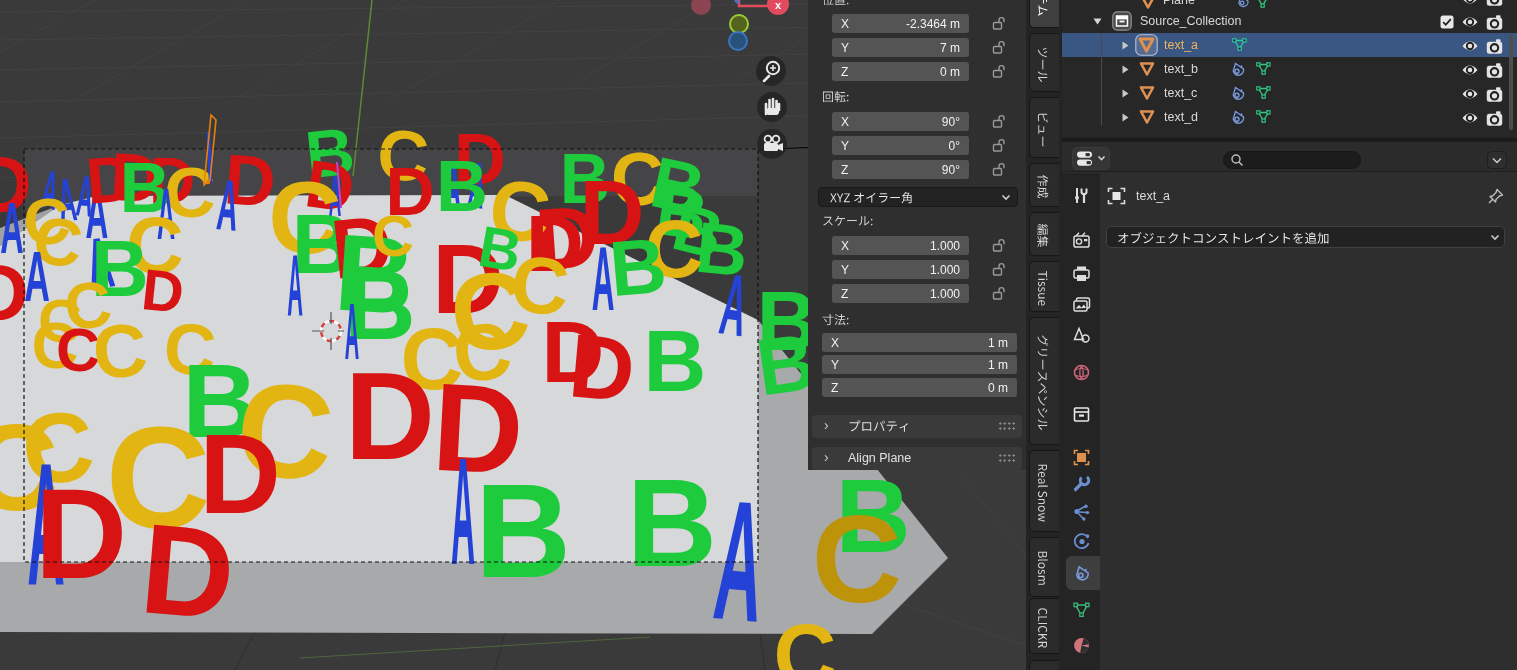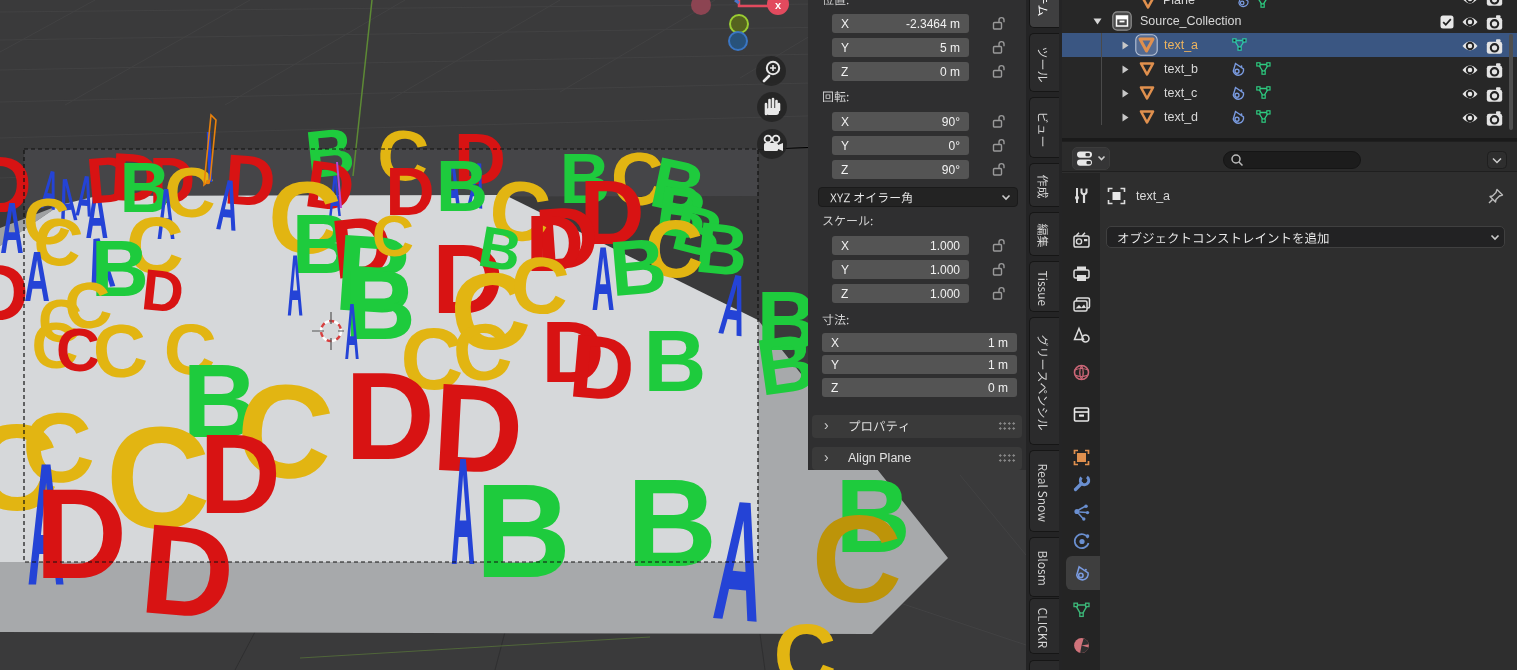--- a/index.html
+++ b/index.html
@@ -234,21 +234,21 @@
 <div class="fld" style="top:14px">
       <span class="fl">X</span>
       <span class="fv">-2.3464 m</span>
     </div>
     <svg class="abs" style="left:992px;top:16px" width="14" height="15" viewBox="0 0 14 15">
 <rect x="1.5" y="6.5" width="8" height="6.5" rx="1" fill="none" stroke="#999" stroke-width="1.4"></rect>
 <path d="M7 6 V4.1 A2.5 2.5 0 0 1 12 4.1 V6.2" fill="none" stroke="#999" stroke-width="1.4"></path>
     </svg>
 <div class="fld" style="top:38px">
       <span class="fl">Y</span>
-      <span class="fv">5 m</span>
+      <span class="fv">7 m</span>
     </div>
     <svg class="abs" style="left:992px;top:40px" width="14" height="15" viewBox="0 0 14 15">
 <rect x="1.5" y="6.5" width="8" height="6.5" rx="1" fill="none" stroke="#999" stroke-width="1.4"></rect>
 <path d="M7 6 V4.1 A2.5 2.5 0 0 1 12 4.1 V6.2" fill="none" stroke="#999" stroke-width="1.4"></path>
     </svg>
 <div class="fld" style="top:62px">
       <span class="fl">Z</span>
       <span class="fv">0 m</span>
     </div>
     <svg class="abs" style="left:992px;top:64px" width="14" height="15" viewBox="0 0 14 15">

